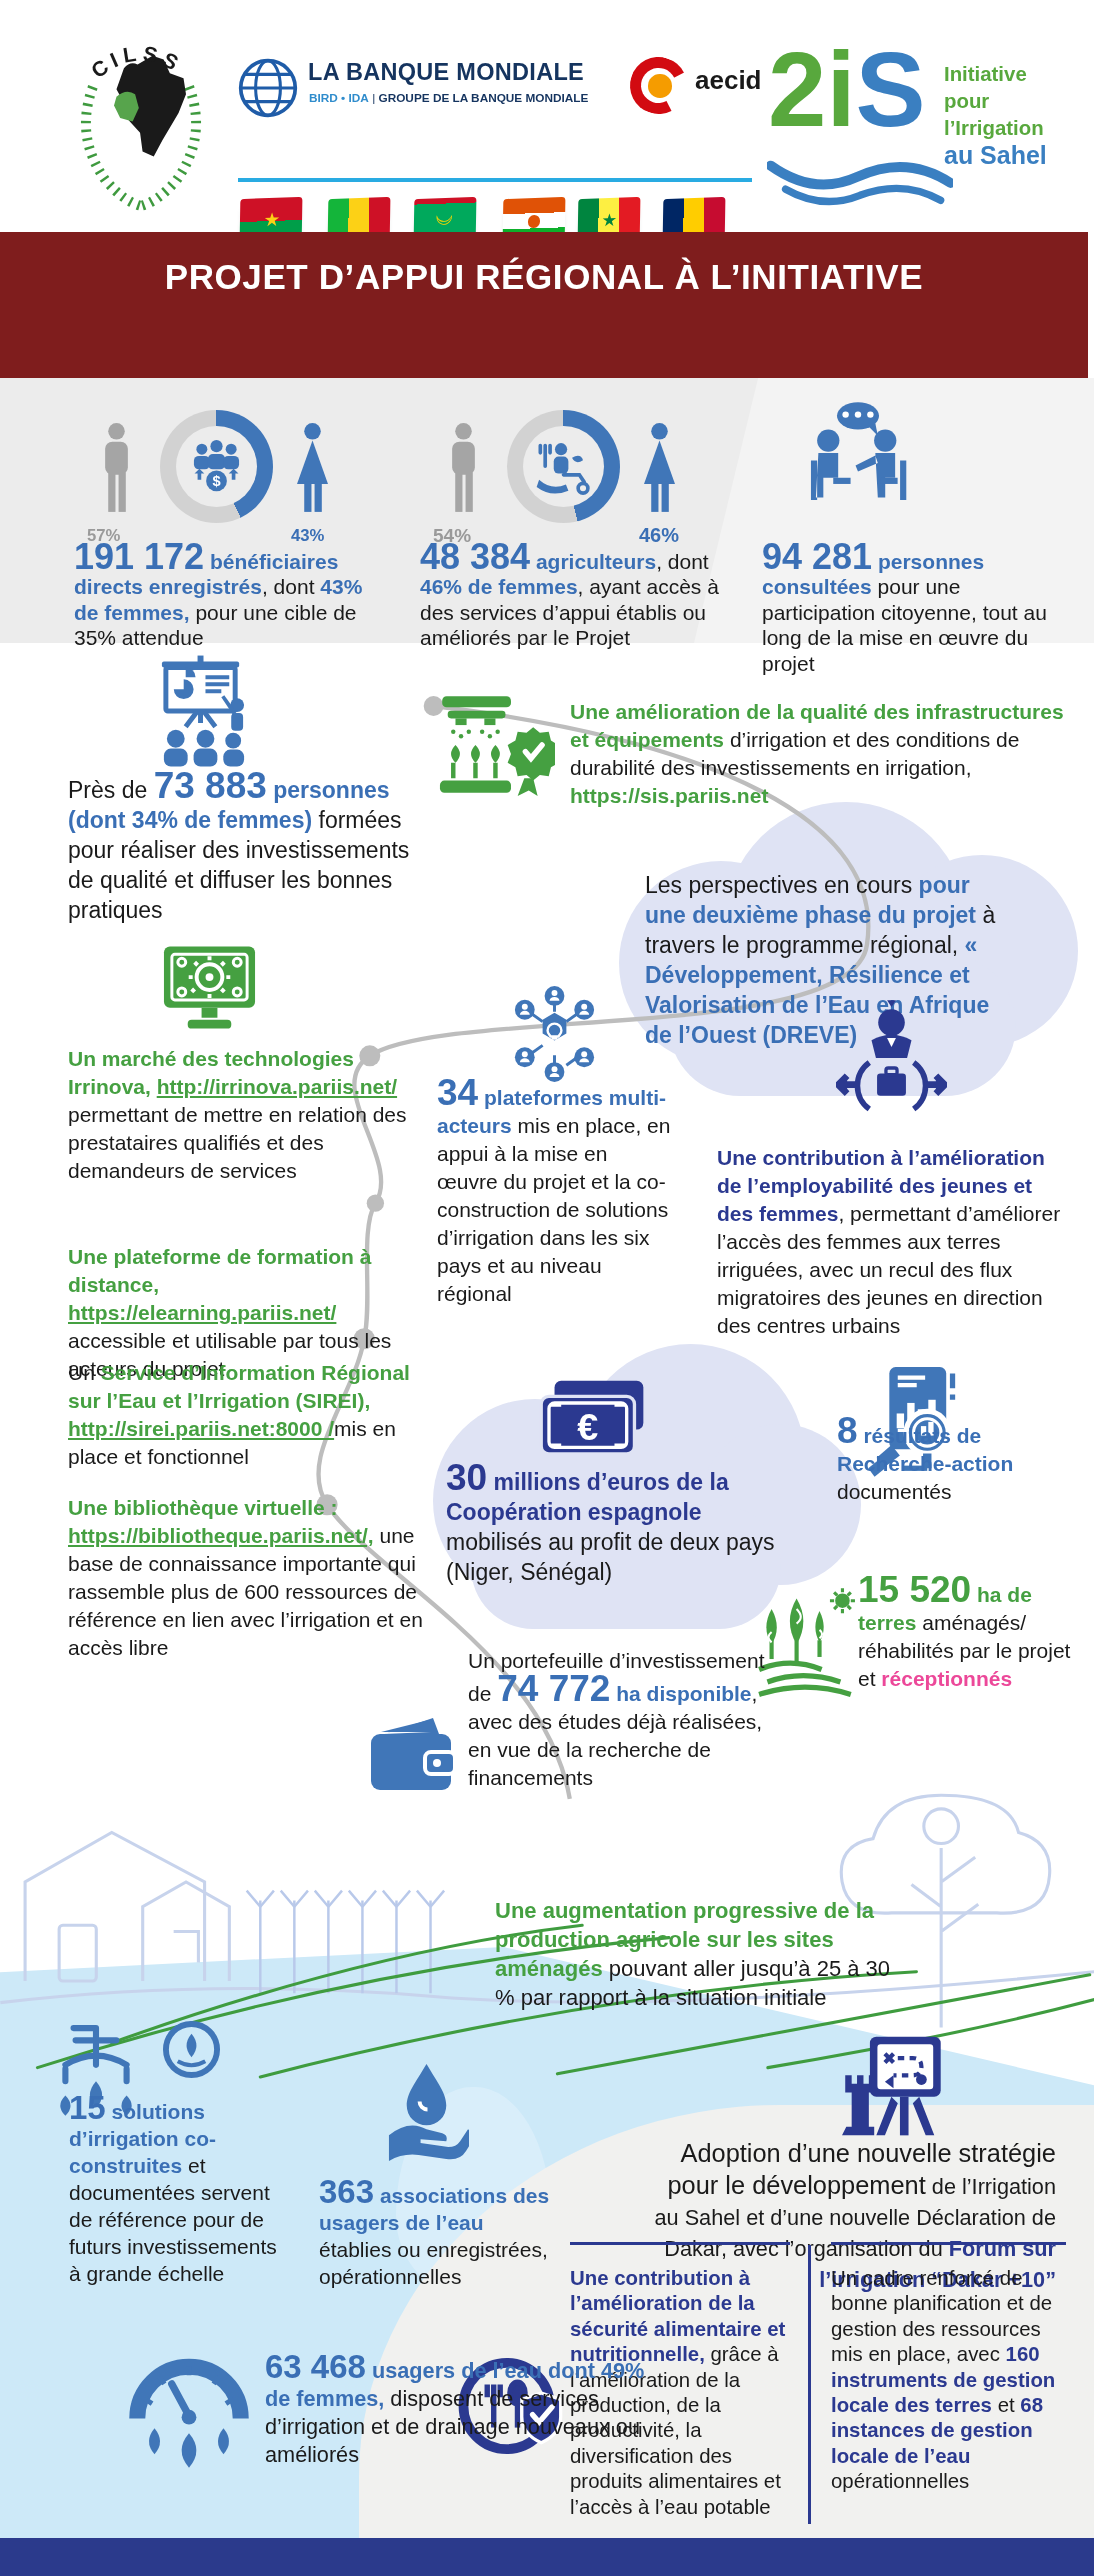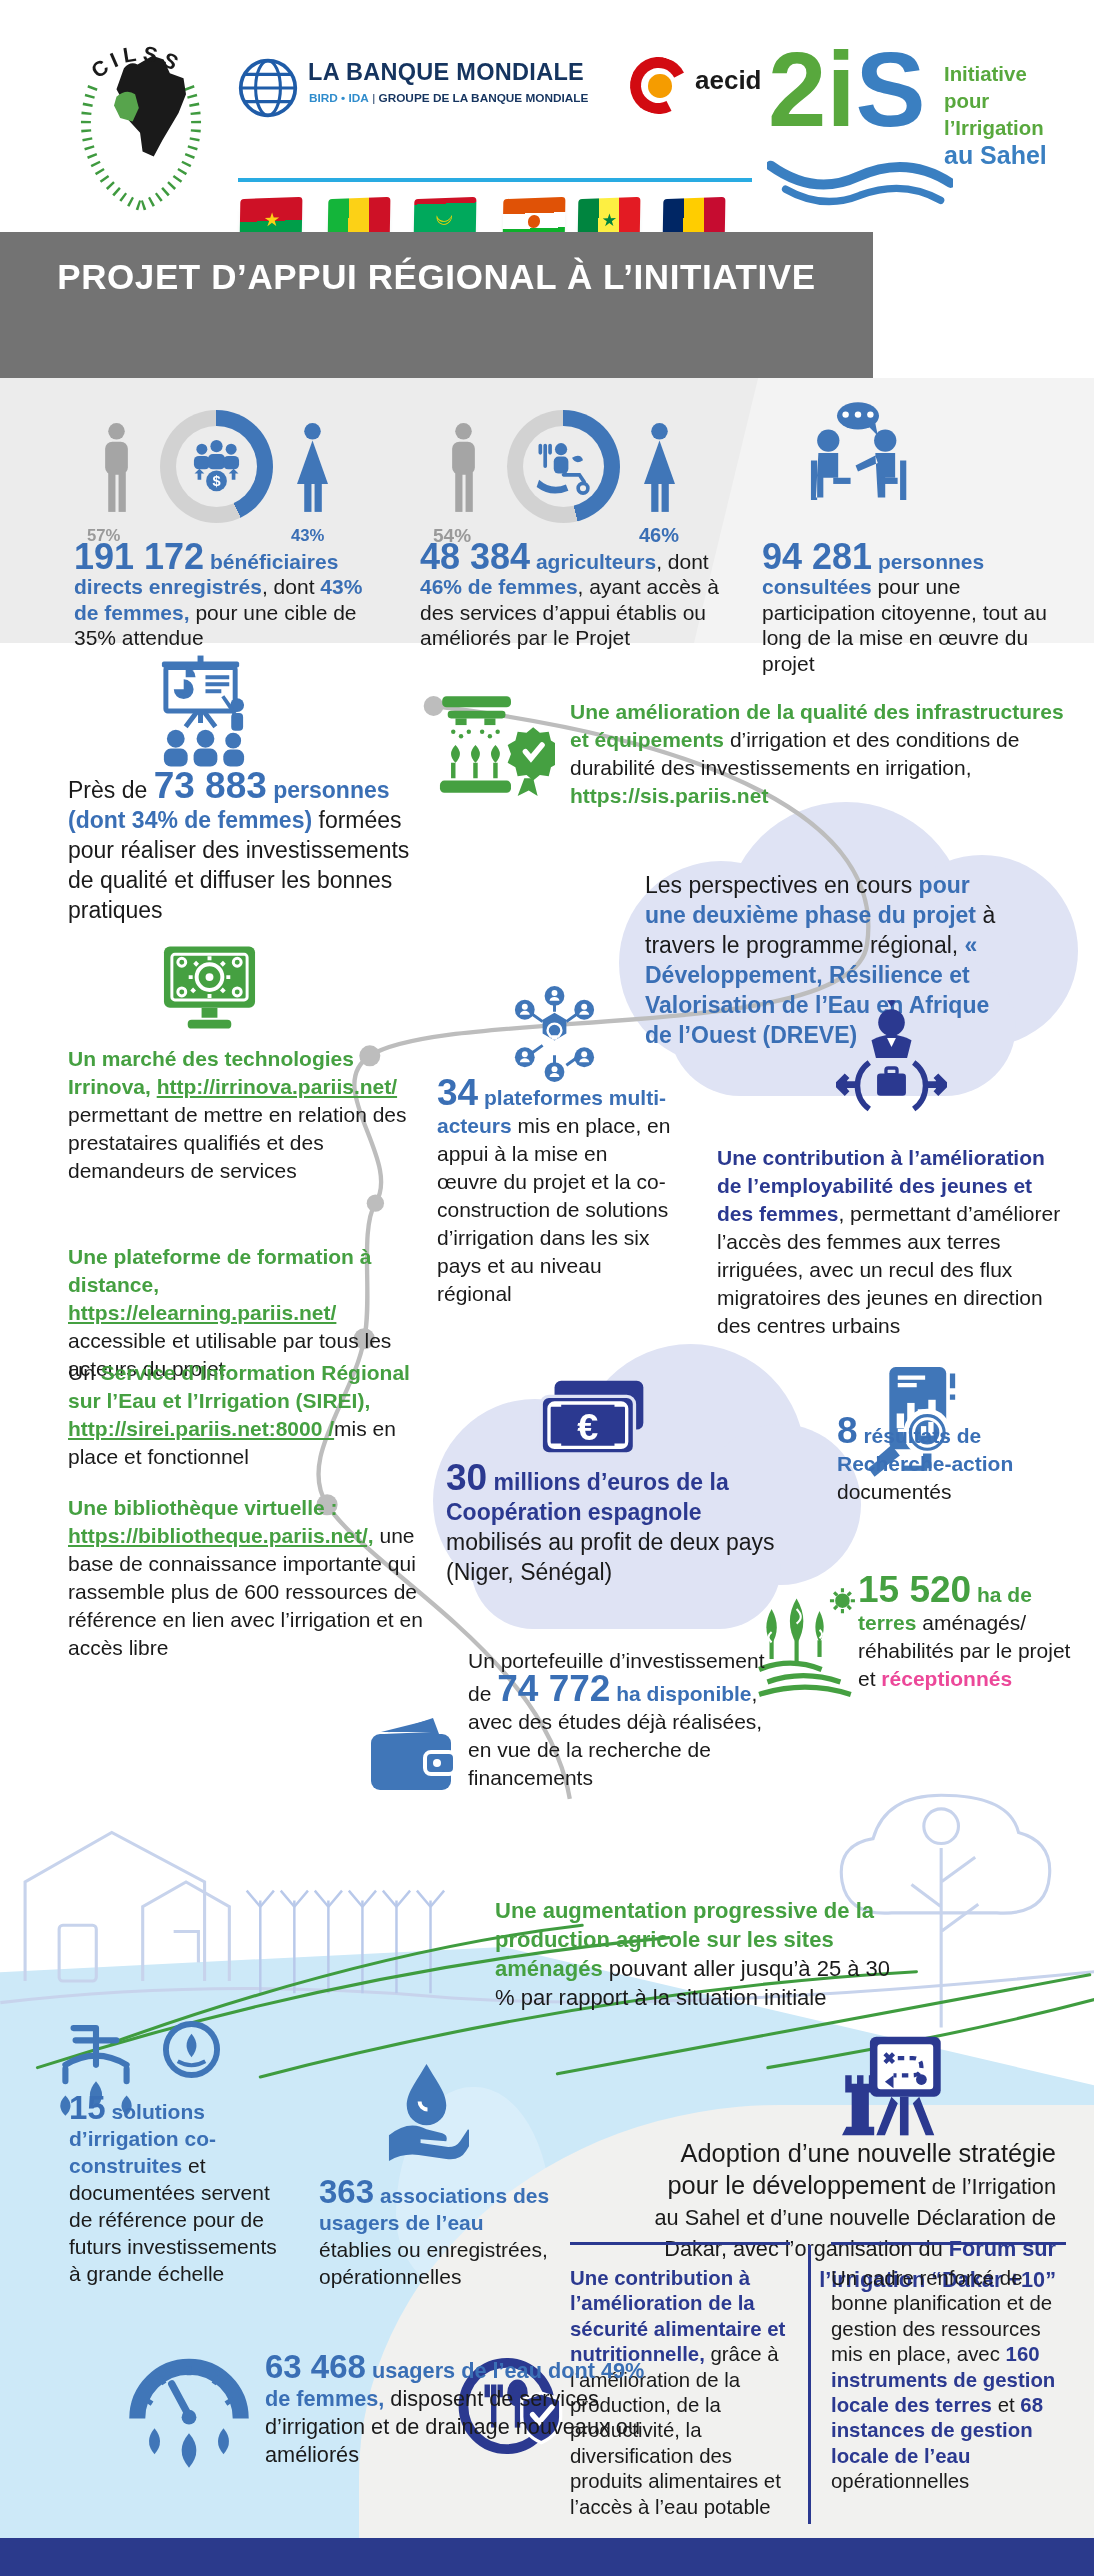--- a/index.html
+++ b/index.html
@@ -10,21 +10,21 @@
   .b{font-weight:bold;}
   .blue{color:#3a6fb5;font-weight:bold;}
   .navy{color:#2b3990;font-weight:bold;}
   .green{color:#45a041;font-weight:bold;}
   .glink{color:#45a041;font-weight:bold;text-decoration:underline;cursor:pointer;}
   .blk{color:#1a1a1a;}
   .bblk{color:#ec4899;font-weight:bold;}
   .n58{font-size:36px;} .n60{font-size:37px;} .n54{font-size:33px;}
   .gray{color:#9a9a9a;font-weight:bold;}
   
-  #banner{position:absolute;left:0;top:232px;width:873px;height:146px;background:#737373;text-align:center;}
+  #banner{position:absolute;left:0;top:232px;width:1088px;height:146px;background:#7f1d1d;text-align:center;}
   .banline{color:#fff;font-weight:bold;font-size:35px;letter-spacing:0.6px;line-height:57px;}
   #band{position:absolute;left:0;top:378px;width:1095px;height:265px;background:#ececec;}
   #band-light{position:absolute;left:694px;top:378px;width:401px;height:265px;background:#f3f3f3;
      clip-path:polygon(16% 0,100% 0,100% 100%,0 100%);}
   .donut{position:absolute;border-radius:50%;}
   .donut::after{content:"";position:absolute;left:16px;top:16px;right:16px;bottom:16px;border-radius:50%;background:#ececec;}
   .d1{background:conic-gradient(#4076b8 0 43%,#d2d2d2 43% 100%);}
   .d2{background:conic-gradient(#4076b8 0 46%,#d2d2d2 46% 100%);}
   .cloud{position:absolute;background:#dfe3f4;border-radius:50%;}
   .flag{position:absolute;width:62px;height:46px;border-radius:3.7px;transform:skewX(-3deg) rotate(-2deg);box-shadow:0 8.7px 6.2px -3.7px rgba(0,0,0,.25);}

